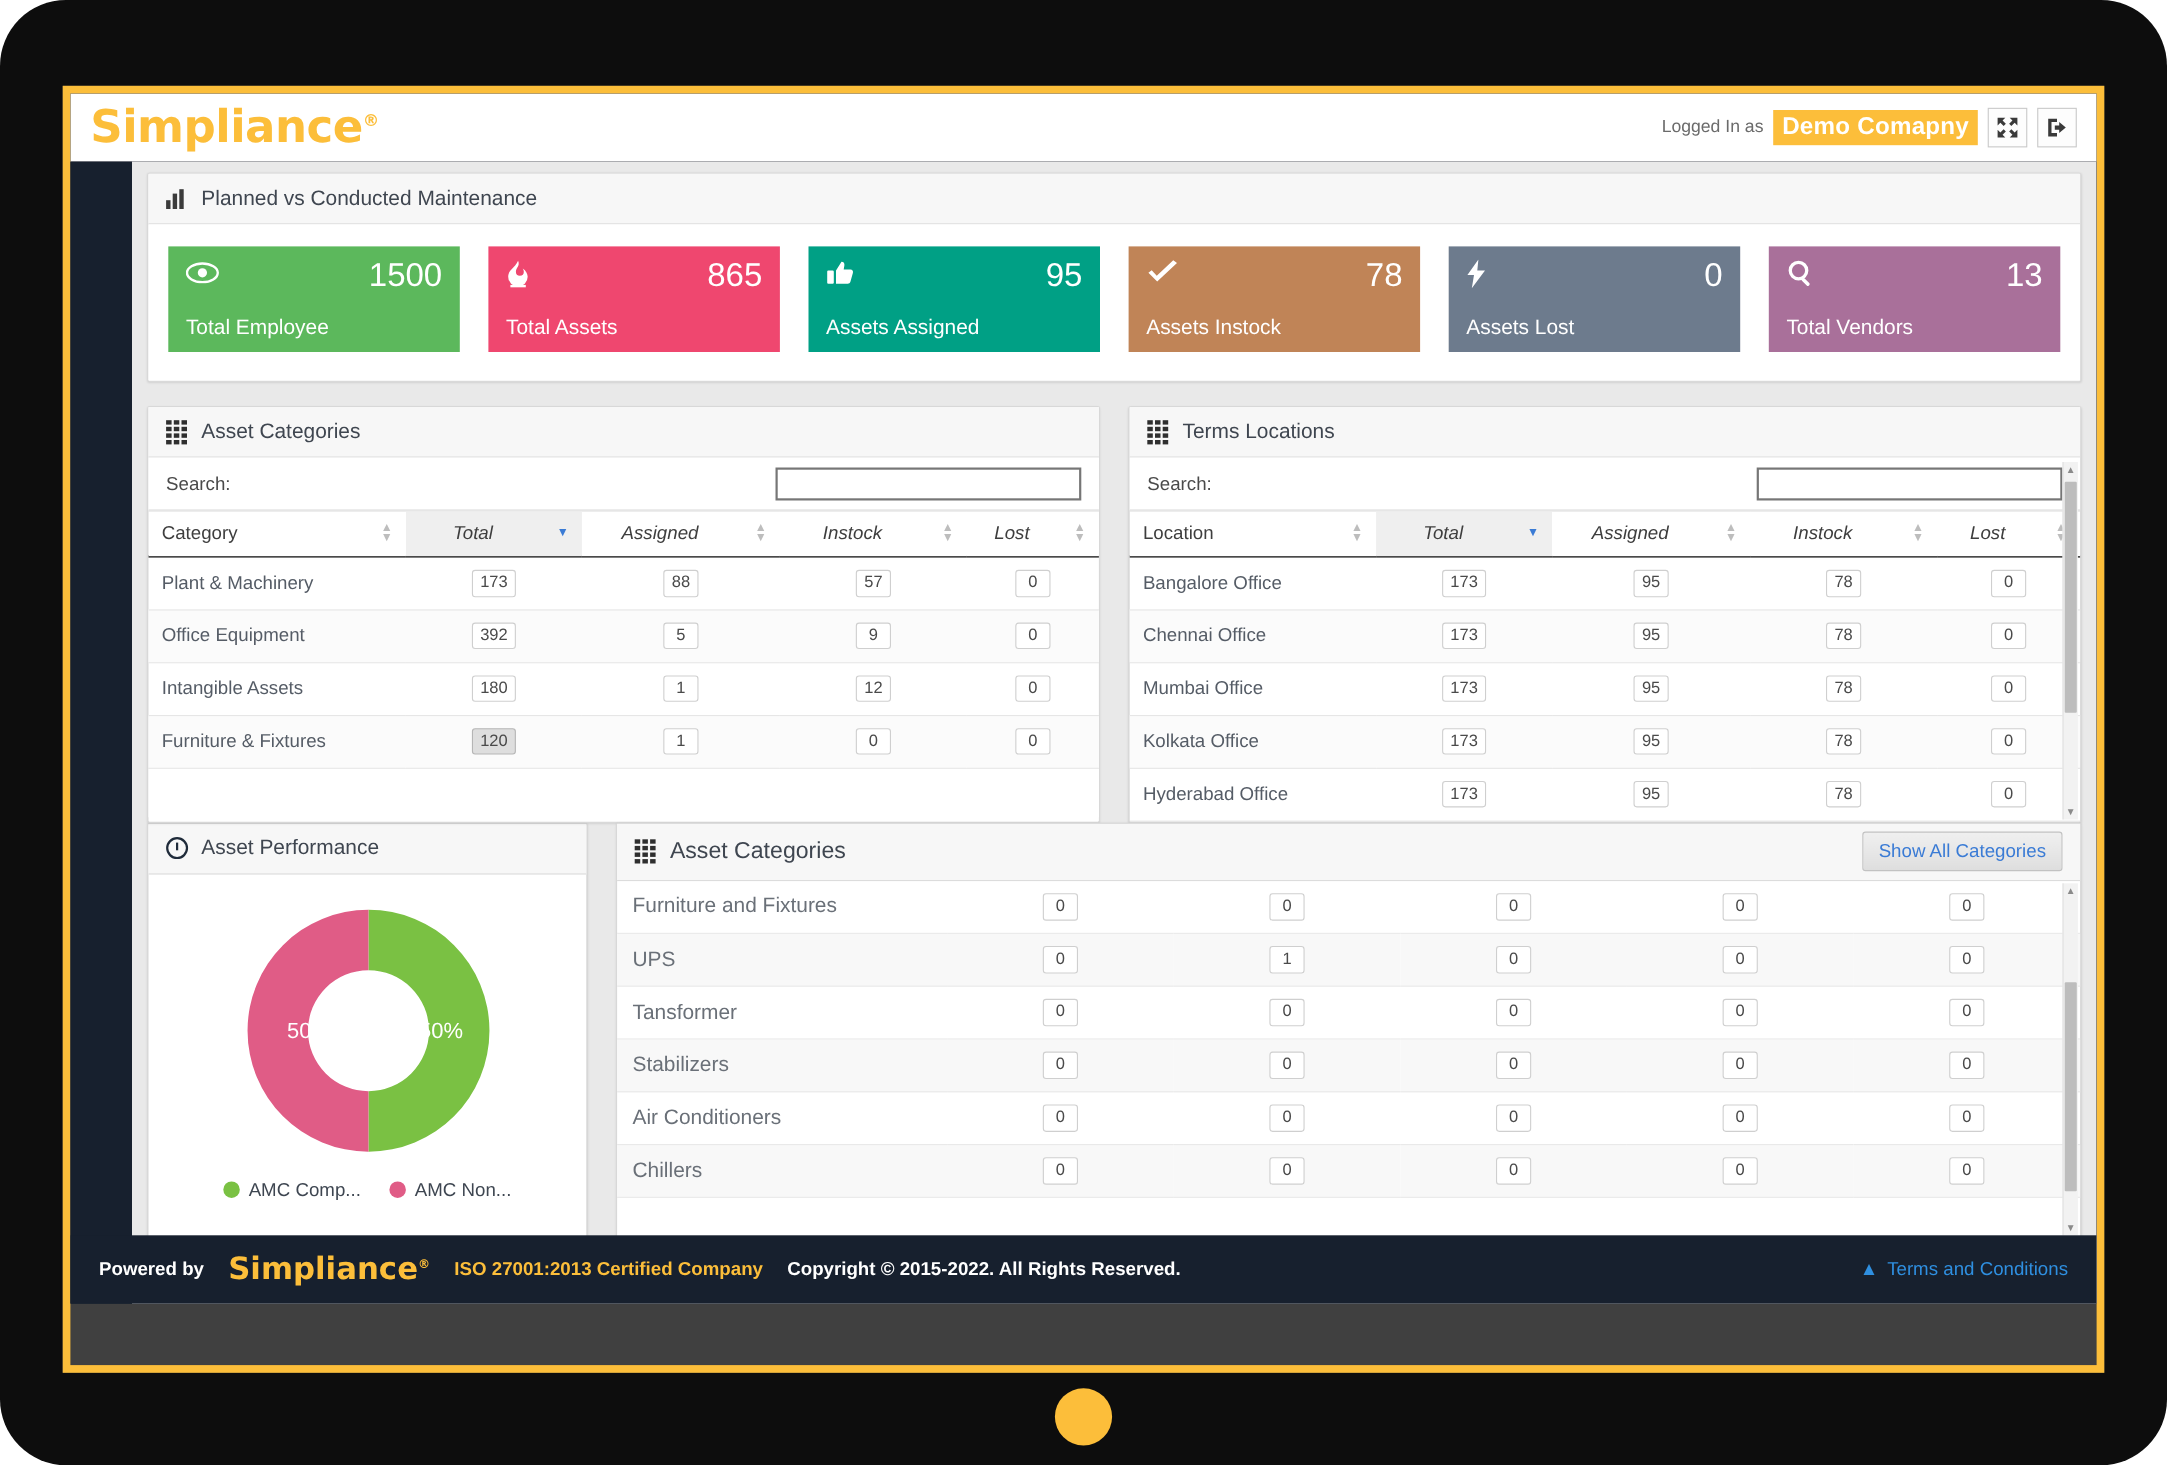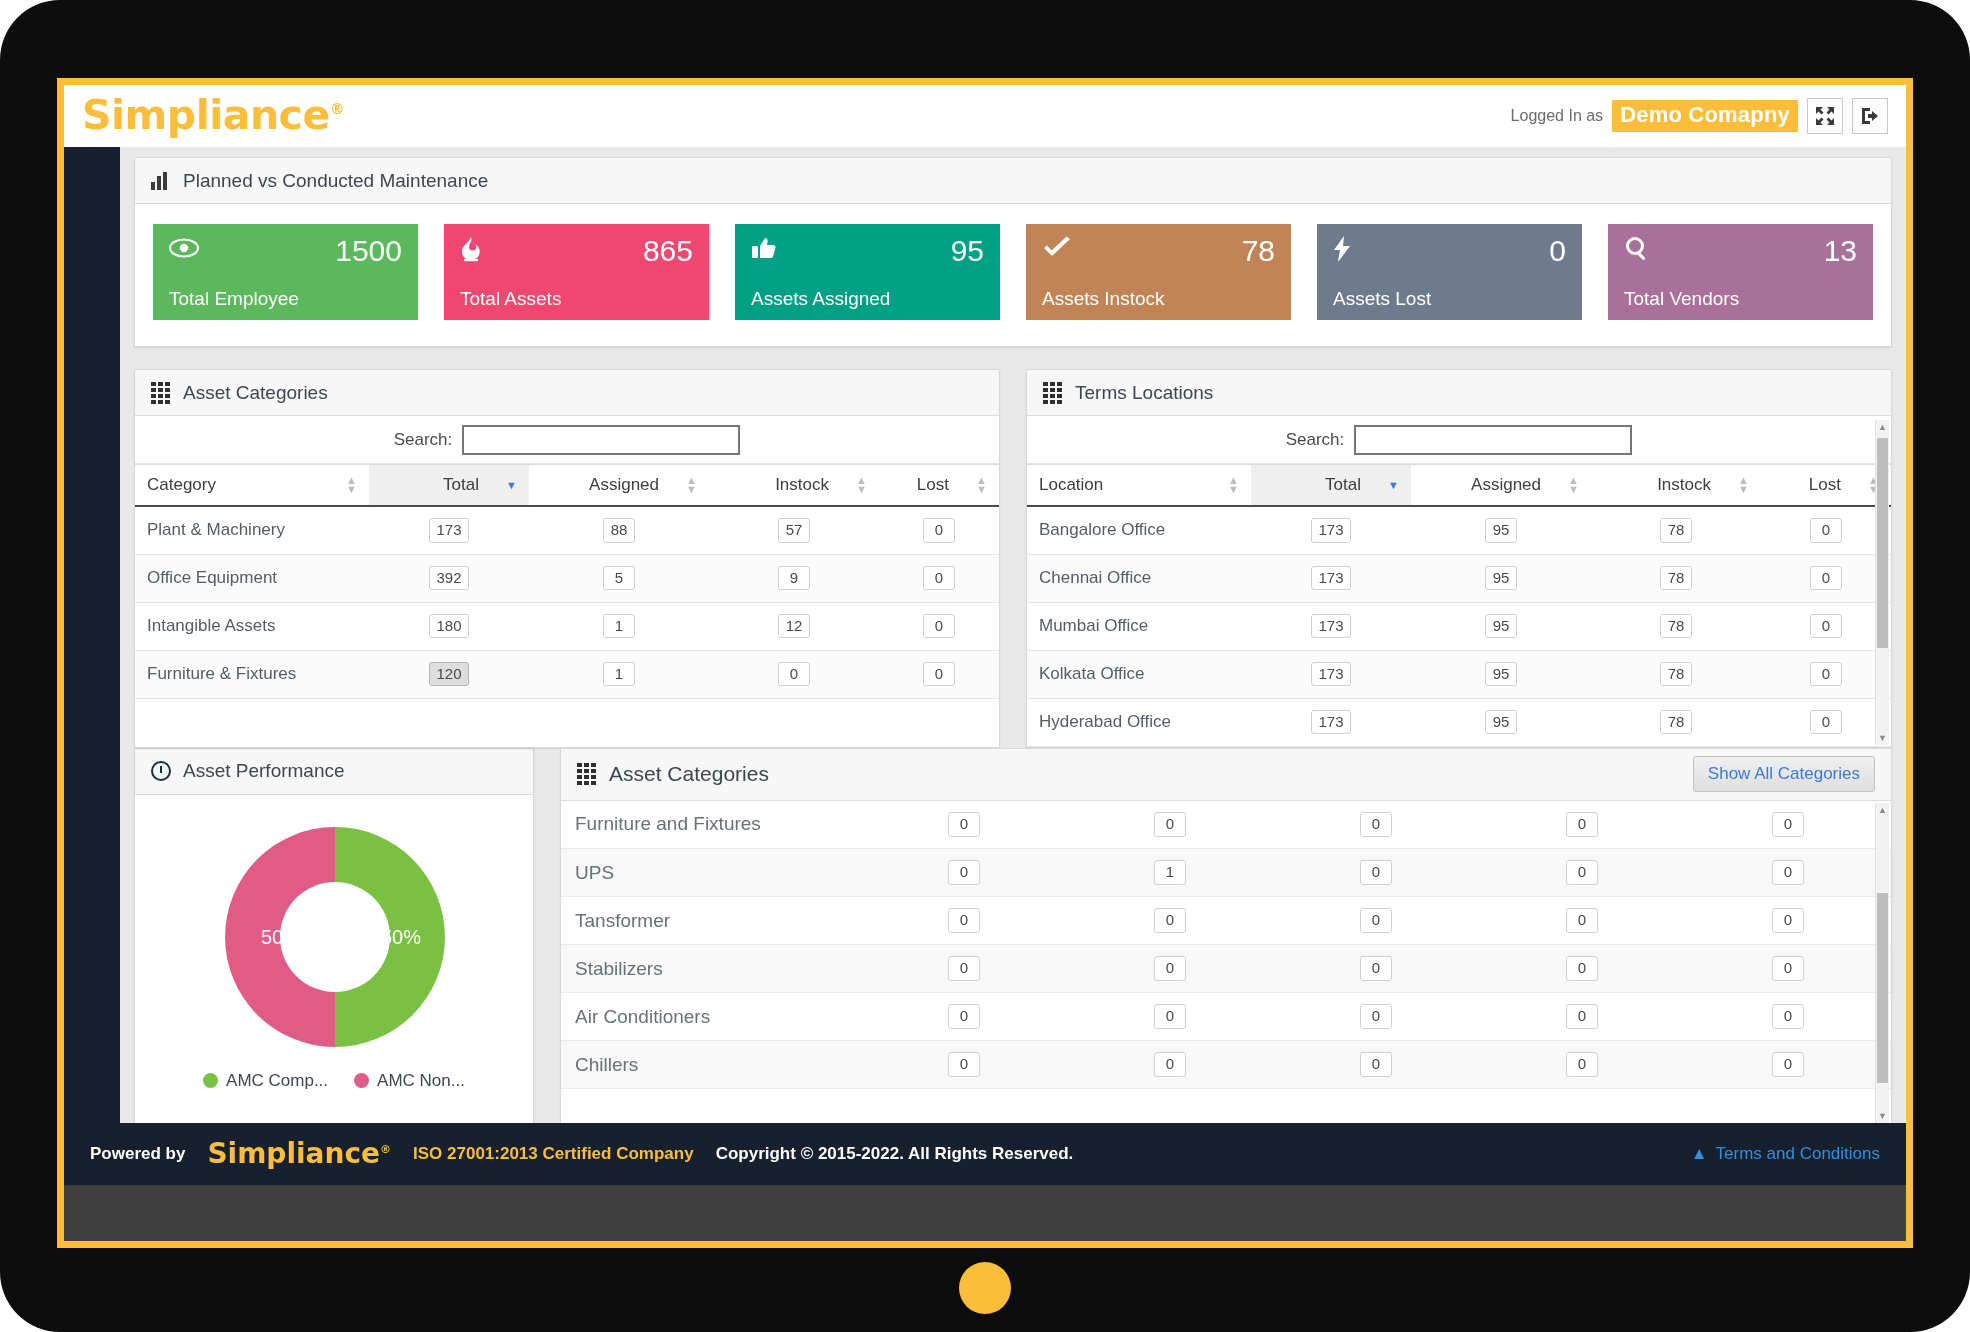--- a/index.html
+++ b/index.html
@@ -143,42 +143,42 @@
   .kpi-top { display:flex; align-items:flex-start; justify-content:space-between; }
   .kpi-num { font-size: 30px; line-height: 1; font-weight: 400; }
   .kpi-label { font-size: 19px; }
   .kpi-ico { font-size: 26px; line-height: 1; }
 
   
   .row2 { display:flex; gap: 26px; margin-top: 22px; }
   .half { flex: 1; position: relative; }
 
   .search-bar {
-    height: 48px; display:flex; align-items:center; justify-content:center;
+    height: 48px; display:flex; align-items:center; justify-content:space-between;
     padding: 0 16px; background:#fff; gap:10px;
     border-bottom:1px solid #e4e4e4;
   }
   .search-bar label { font-size:17px; color:#4a4a4a; }
   .search-bar input {
     width: 278px; height: 30px;
     border: 2px solid #767676; background:#fff;
     font-size: 15px; padding: 0 6px;
     font-family: "Liberation Sans", sans-serif;
   }
 
   table.dt { width:100%; border-collapse:collapse; table-layout:fixed; }
   table.dt th {
     background:#fff;
     font-size:17px; font-weight:400; color:#3e3e3e;
     text-align:left; padding:10px 12px;
     border-bottom:2px solid #4a4a4a;
     border-top:1px solid #dcdcdc;
     position:relative;
   }
-  table.dt th.num { text-align:right; padding-right: 50px; }
+  table.dt th.num { text-align:center; padding-right: 50px; font-style: italic; }
   table.dt th.sorted { background:#efefef; }
   .sort-ico {
     position:absolute; right:12px; top:50%; transform:translateY(-50%);
     color:#bdbdbd; font-size:11px; line-height:9px;
   }
   .sort-ico.active { color:#3a7bd5; }
   table.dt td {
     font-size:17px; color:#555c66; padding:0 12px; height:48px;
     border-bottom:1px solid #e6e6e6;
   }

